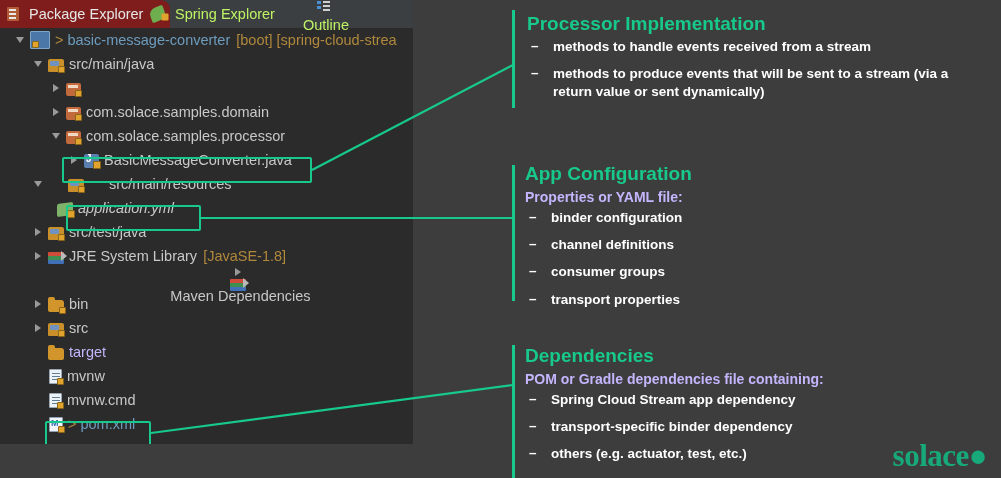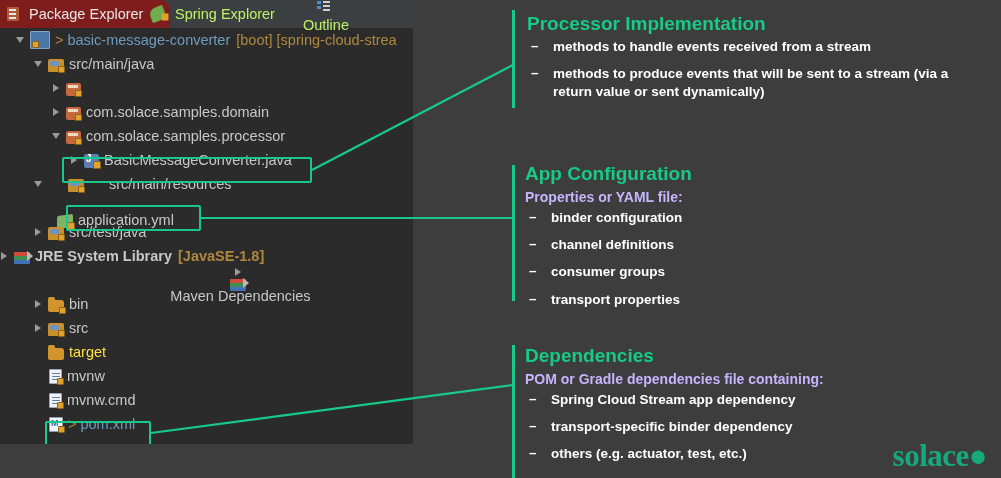--- a/index.html
+++ b/index.html
@@ -48,21 +48,21 @@
   .arrow.closed::before{
     content:"";position:absolute;left:1px;top:0;
     border-left:6px solid #9a9a9a;border-top:4.5px solid transparent;border-bottom:4.5px solid transparent;
   }
   .arrow.open::before{
     content:"";position:absolute;left:0;top:1px;
     border-top:6px solid #9a9a9a;border-left:4.5px solid transparent;border-right:4.5px solid transparent;
   }
   .ico{width:18px;height:16px;flex:0 0 auto;margin-right:5px;position:relative;}
   .lbl{line-height:1;}
-  .dim{color:#fde047;}
+  .dim{color:#c4b5fd;}
   .amber{color:#b0883c;}
   .blue{color:#6d9cbe;}
   .gt{color:#b0883c;margin-right:4px;}
 
   
   .ic-proj{background:#4a76a8;border:1px solid #7fa5c9;border-radius:1px;}
   .ic-proj::after{content:"";position:absolute;left:1px;bottom:0;width:7px;height:7px;background:#e0a32e;border:1px solid #8a6418;box-sizing:border-box;border-radius:1px;}
   .ic-srcfolder{width:16px;height:13px;background:#c98f2b;border-radius:2px 2px 1px 1px;position:relative;top:1px;}
   .ic-srcfolder::before{content:"";position:absolute;left:2px;top:2px;width:9px;height:5px;background:#6f93c0;border-radius:1px;}
   .ic-srcfolder::after{content:"";position:absolute;right:-1px;bottom:-1px;width:7px;height:7px;background:#e0a32e;border:1px solid #8a6418;box-sizing:border-box;border-radius:1px;}
@@ -183,32 +183,32 @@
         <span class="ico ic-java"></span>
         <span class="lbl">BasicMessageConverter.java</span>
       </div>
 
       <div class="row" style="top:144px;padding-left:34px;gap:20px;">
         <span class="arrow open"></span>
         <span class="ico ic-srcfolder"></span>
         <span class="lbl">src/main/resources</span>
       </div>
 
-      <div class="row" style="top:180px;padding-left:57px;">
+      <div class="row" style="top:168px;padding-left:57px;font-style:italic;">
         <span class="ico ic-yml"></span>
         <span class="lbl">application.yml</span>
       </div>
 
       <div class="row" style="top:192px;padding-left:34px;">
         <span class="arrow closed"></span>
         <span class="ico ic-srcfolder"></span>
         <span class="lbl">src/test/java</span>
       </div>
 
-      <div class="row" style="top:216px;font-weight:bold;">
+      <div class="row" style="top:216px;padding-left:34px;">
         <span class="arrow closed"></span>
         <span class="ico ic-lib"></span>
         <span class="lbl">JRE System Library</span>
         <span class="lbl amber" style="margin-left:6px;">[JavaSE-1.8]</span>
       </div>
 
       <div class="row" style="top:240px;padding-left:34px;flex-direction:column;">
         <span class="arrow closed"></span>
         <span class="ico ic-lib"></span>
         <span class="lbl">Maven Dependencies</span>

